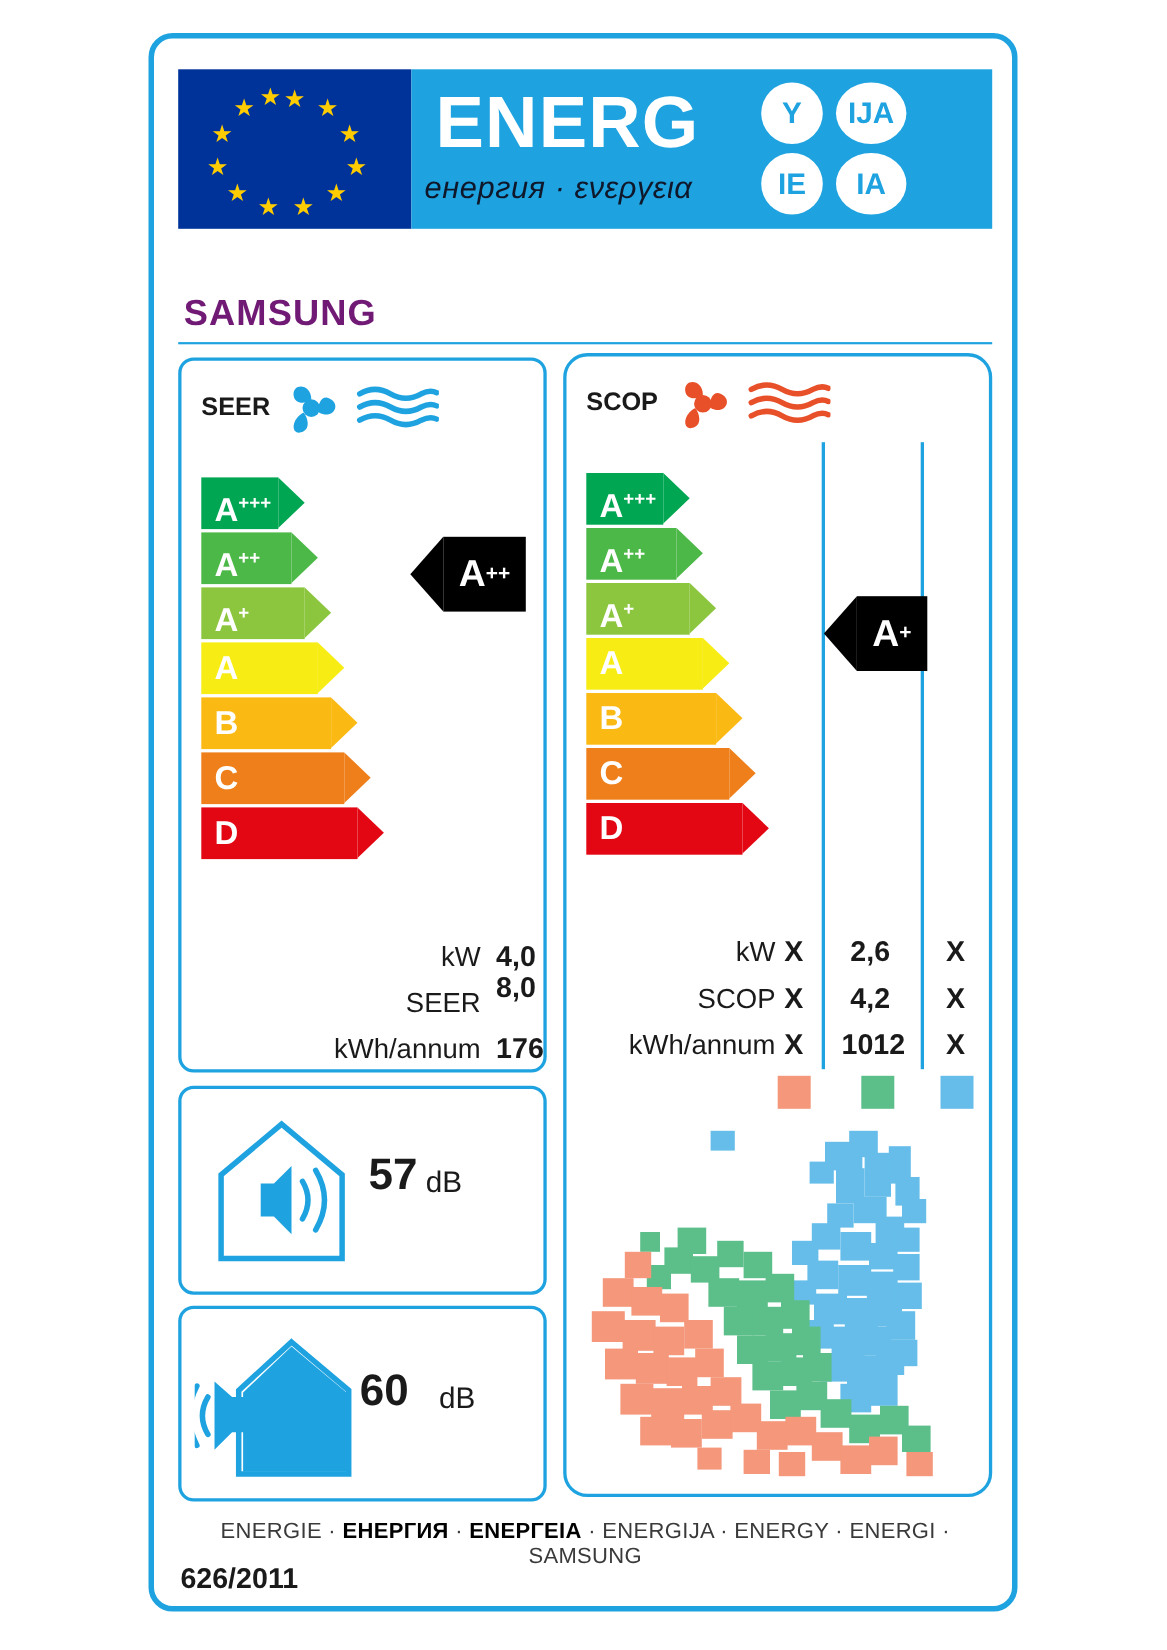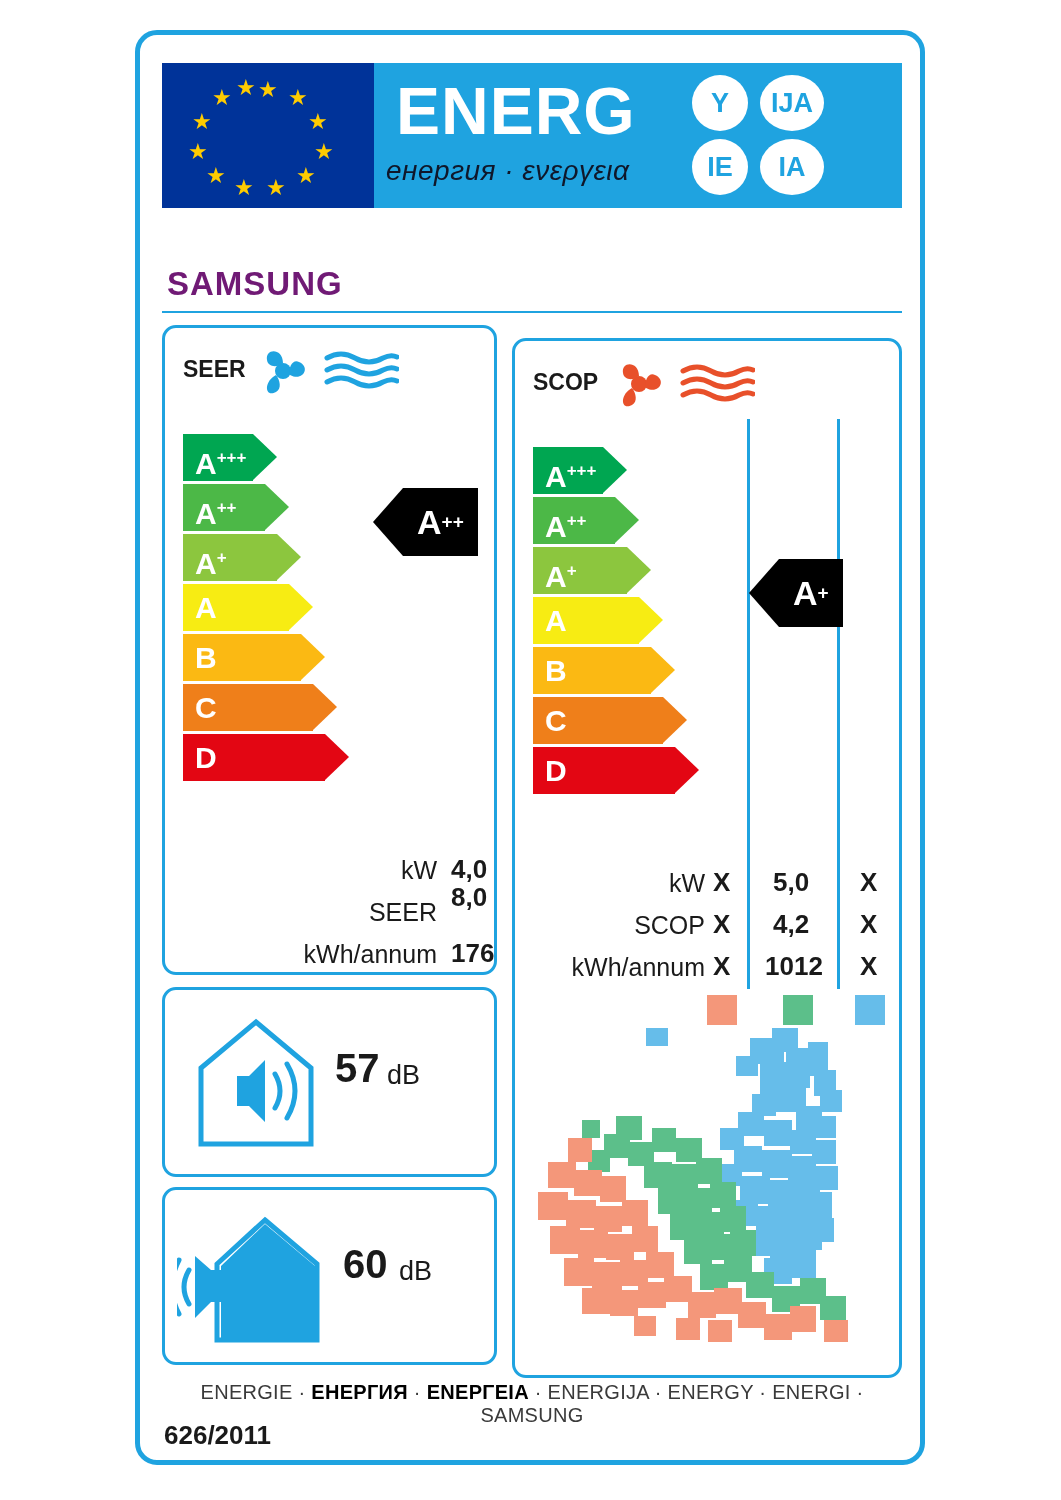--- a/index.html
+++ b/index.html
@@ -124,21 +124,21 @@
 
   
   .panel {
     position: absolute;
     border: 3px solid #1fa3e0;
     border-radius: 14px;
     box-sizing: border-box;
     background: #fff;
   }
   .panel-seer  { left: 22px;  top: 290px; width: 335px; height: 650px; }
-  .panel-scop  { left: 372px; top: 303px; width: 390px; height: 1040px; }
+  .panel-scop  { left: 372px; top: 286px; width: 390px; height: 1040px; border-radius: 22px; }
   .panel-noise1{ left: 22px;  top: 952px; width: 335px; height: 190px; }
   .panel-noise2{ left: 22px;  top: 1152px;width: 335px; height: 178px; }
 
   .panel-title {
     position: absolute;
     font-size: 23px;
     font-weight: bold;
     color: #1a1a1a;
   }
 
@@ -440,21 +440,21 @@
     </div>
     <div class="vrow" style="left:0px; top:612px; width:190px;">
       <span class="lbl">kWh/annum</span>
     </div>
 
     <div class="vnum" style="left:198px; top:526px;">X</div>
     <div class="vnum" style="left:198px; top:568px;">X</div>
     <div class="vnum" style="left:198px; top:610px;">X</div>
     <div class="legend-sq" style="left:192px; top:654px; background:#f4977a;"></div>
 
-    <div class="vnum" style="left:258px; top:526px;">5,0</div>
+    <div class="vnum" style="left:258px; top:526px;">2,6</div>
     <div class="vnum" style="left:258px; top:568px;">4,2</div>
     <div class="vnum" style="left:250px; top:610px;">1012</div>
     <div class="legend-sq" style="left:268px; top:654px; background:#5cbf8a;"></div>
 
     <div class="vnum" style="left:345px; top:526px;">X</div>
     <div class="vnum" style="left:345px; top:568px;">X</div>
     <div class="vnum" style="left:345px; top:610px;">X</div>
     <div class="legend-sq" style="left:340px; top:654px; background:#66bdea;"></div>
   </div>
 
@@ -575,21 +575,21 @@
 
   <div class="panel panel-noise2">
     <svg class="house" style="left:12px; top:20px;" width="150" height="140" viewBox="0 0 150 140">
       <path d="M88 10 L140 54 L140 130 L40 130 L40 54 Z" fill="none" stroke="#1fa3e0" stroke-width="5"></path>
       <path d="M60 10 L140 54 L140 130 L40 130 L40 54 Z" fill="#1fa3e0" opacity="0"></path>
       <path d="M88 14 L138 56 L138 128 L44 128 L44 56 Z" fill="#1fa3e0"></path>
       <path d="M46 60 L46 92 L34 92 L18 108 L18 46 L34 60 Z" fill="#1fa3e0"></path>
       <path d="M12 60 q-10 17 0 34" stroke="#1fa3e0" stroke-width="5" fill="none" stroke-linecap="round"></path>
       <path d="M2 50 q-14 27 0 54" stroke="#1fa3e0" stroke-width="5" fill="none" stroke-linecap="round"></path>
     </svg>
-    <div class="db-val" style="left:178px; top:52px;text-align:center;">60</div>
+    <div class="db-val" style="left:162px; top:52px;text-align:center;">60</div>
     <div class="db-unit" style="left:234px; top:66px;">dB</div>
   </div>
 
   <div class="footer-langs">
     <span>ENERGIE</span> ·
     <b>ЕНЕРГИЯ</b> ·
     <b>ΕΝΕΡΓΕΙΑ</b> ·
     <span>ENERGIJA</span> ·
     <span>ENERGY</span> ·
     <span>ENERGI</span> ·

